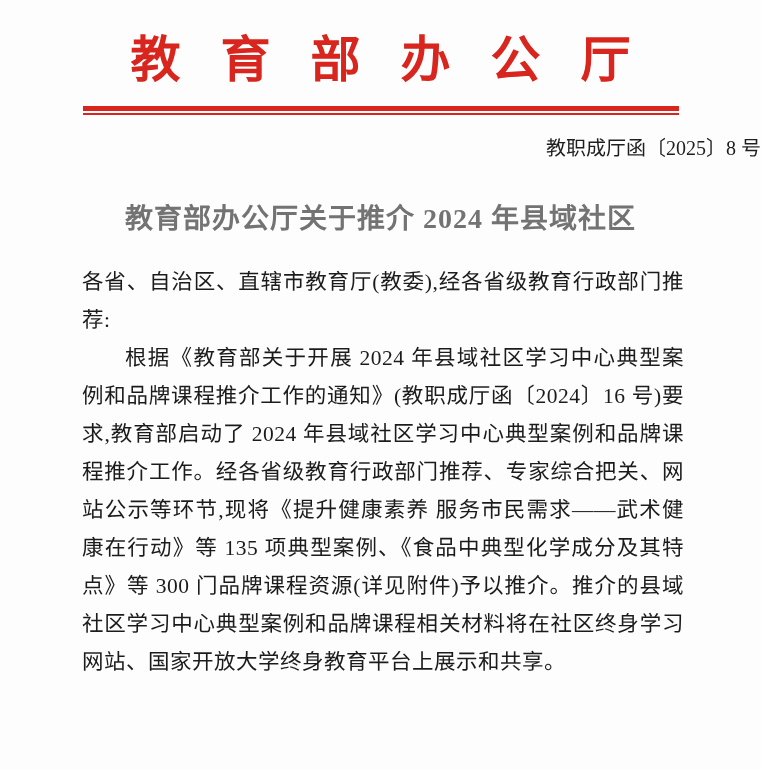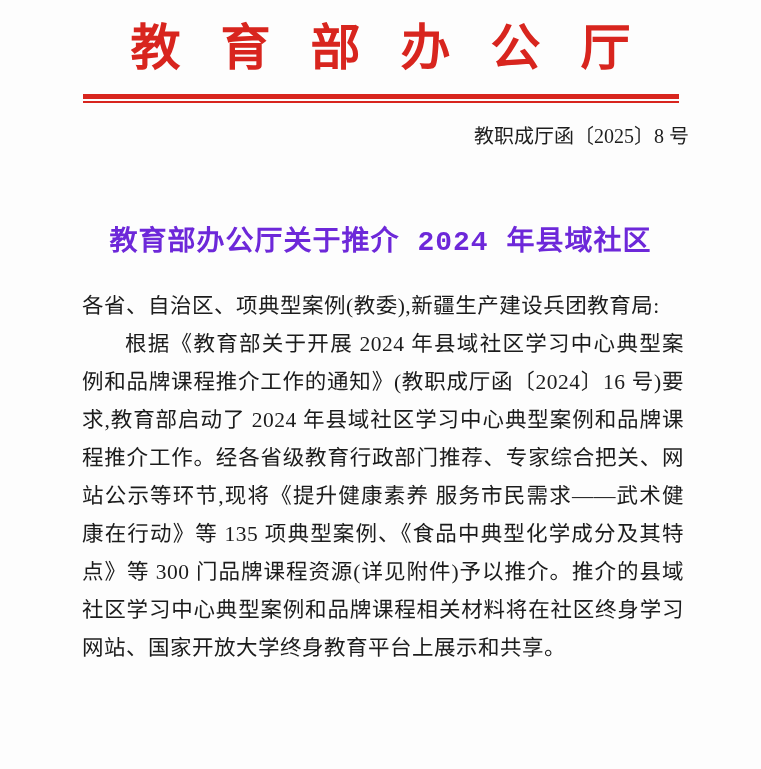--- a/index.html
+++ b/index.html
@@ -11,21 +11,21 @@
   .page {
     position: relative;
     width: 761px;
     height: 769px;
     margin: 0 auto;
     background: #fdfdfd;
     overflow: hidden;
   }
   
   .org-title {
-    margin-top: 20px;
+    margin-top: 32px;
     text-align: center;
     font-size: 50px;
     line-height: 56px;
     font-weight: bold;
     color: var(--accent, #d8251e);
     white-space: nowrap;
   }
   .org-title .spaced {
     letter-spacing: 0.8em;
     margin-right: -0.8em; 
@@ -39,37 +39,35 @@
     background: var(--accent, #d8251e);
   }
   .red-rule .rule-thin {
     height: 2px;
     margin-top: 2px;
     background: var(--accent, #d8251e);
   }
   
   .doc-number {
     margin-top: 19px;
-    padding-right: 72px;
     text-align: right;
     font-size: 20px;
     line-height: 28px;
     color: #1e1e1e;
     font-style: normal;
   }
   
   .doc-title {
-    margin-top: 70px;
+    margin-top: 34px;
     text-align: center;
     font-weight: bold;
     font-size: 28px;
     line-height: 45px;
-    color: #6d28d9;
+    color: #737373;
     letter-spacing: 1px;
-    font-family: Liberation Mono, monospace;
   }
   
   .doc-body {
     width: 602px;
     margin: 22px auto 0 82px;
     font-size: 21.5px;
     line-height: 38px;
     text-align: justify;
     text-justify: inter-character;
     color: #1b1b1b;
@@ -92,17 +90,17 @@
     </div>
   </header>
 
   <div class="doc-number">教职成厅函〔2025〕8 号</div>
 
   <div class="doc-title">
     <div>教育部办公厅关于推介 2024 年县域社区</div>
   </div>
 
   <div class="doc-body">
-    <p class="salutation">各省、自治区、项典型案例(教委),新疆生产建设兵团教育局:</p>
+    <p class="salutation">各省、自治区、直辖市教育厅(教委),经各省级教育行政部门推荐:</p>
     <p class="indent">根据《教育部关于开展 2024 年县域社区学习中心典型案例和品牌课程推介工作的通知》(教职成厅函〔2024〕16 号)要求,教育部启动了 2024 年县域社区学习中心典型案例和品牌课程推介工作。经各省级教育行政部门推荐、专家综合把关、网站公示等环节,现将《提升健康素养 服务市民需求——武术健康在行动》等 135 项典型案例、《食品中典型化学成分及其特点》等 300 门品牌课程资源(详见附件)予以推介。推介的县域社区学习中心典型案例和品牌课程相关材料将在社区终身学习网站、国家开放大学终身教育平台上展示和共享。</p>
   </div>
 
 </div>
 
 </body></html>

